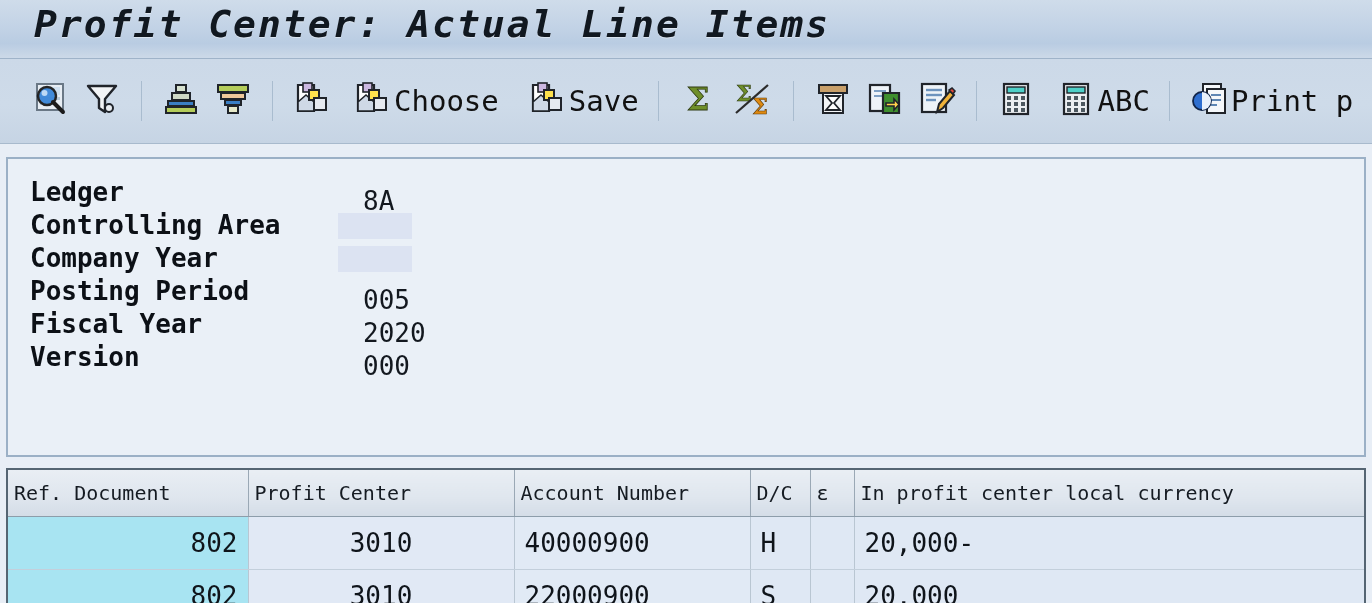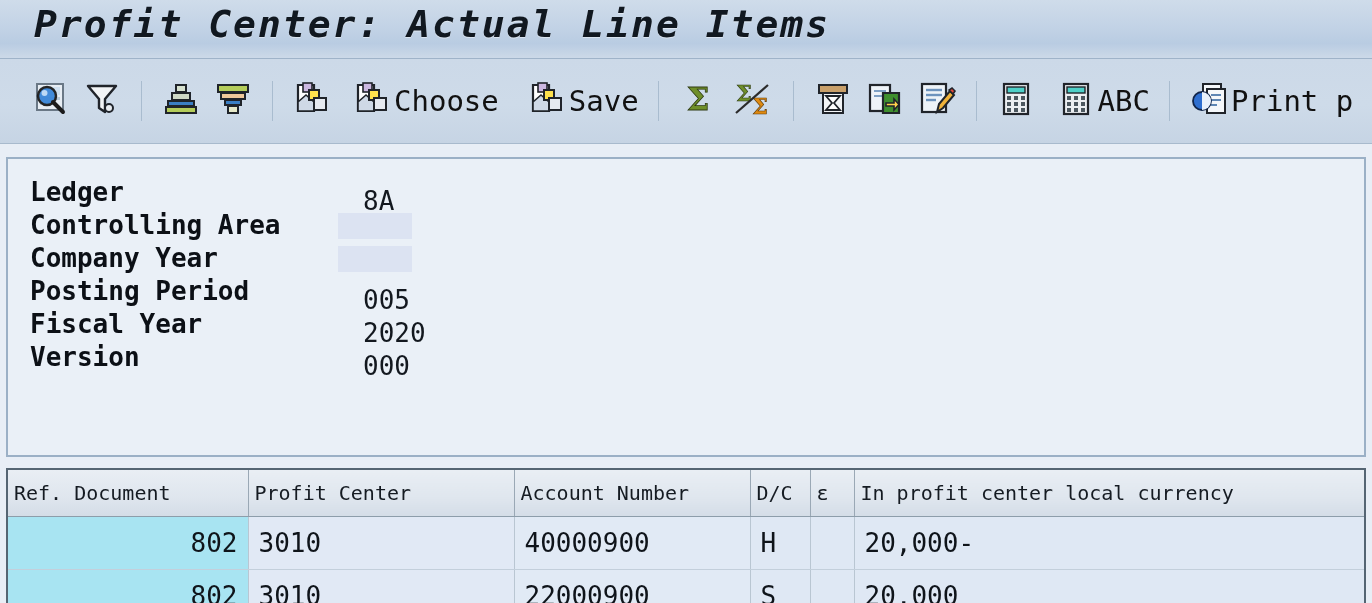--- a/index.html
+++ b/index.html
@@ -157,21 +157,21 @@
     border-right: 1px solid #b9c6d2;
     border-bottom: 1px solid #c3cfdb;
     font-family: "DejaVu Sans Mono", "Liberation Mono", monospace;
     font-size: 26px;
     color: #0f141a;
     padding: 4px 10px;
     white-space: nowrap;
     overflow: hidden;
   }
   .c-ref   { background: #a8e4f2; text-align: right; padding-right: 98px; }
-  .c-pc    { background: #e1e9f5; text-align: left; padding-right: 118px; }
+  .c-pc    { background: #e1e9f5; text-align: center; padding-right: 118px; }
   .c-acct  { background: #e1eaf5; text-align: left; padding-left: 14px;
              font-family: "Liberation Sans", sans-serif; font-size: 27px; }
   .c-dc    { background: #dfe8f4; text-align: left; padding-left: 8px; }
   .c-eps   { background: #dfe8f4; }
   .c-amt   { background: #dfe8f4; text-align: left; padding-right: 12px; }
   .th-eps  { font-family: "Liberation Sans", sans-serif; font-size: 18px; text-align: center; }
   .th-amt  { text-align: center; margin-left: 40px; }
   .th-dc   { padding-left: 6px; }
   .th-acct { padding-left: 12px; }
   .th-ref  { padding-left: 8px; }

